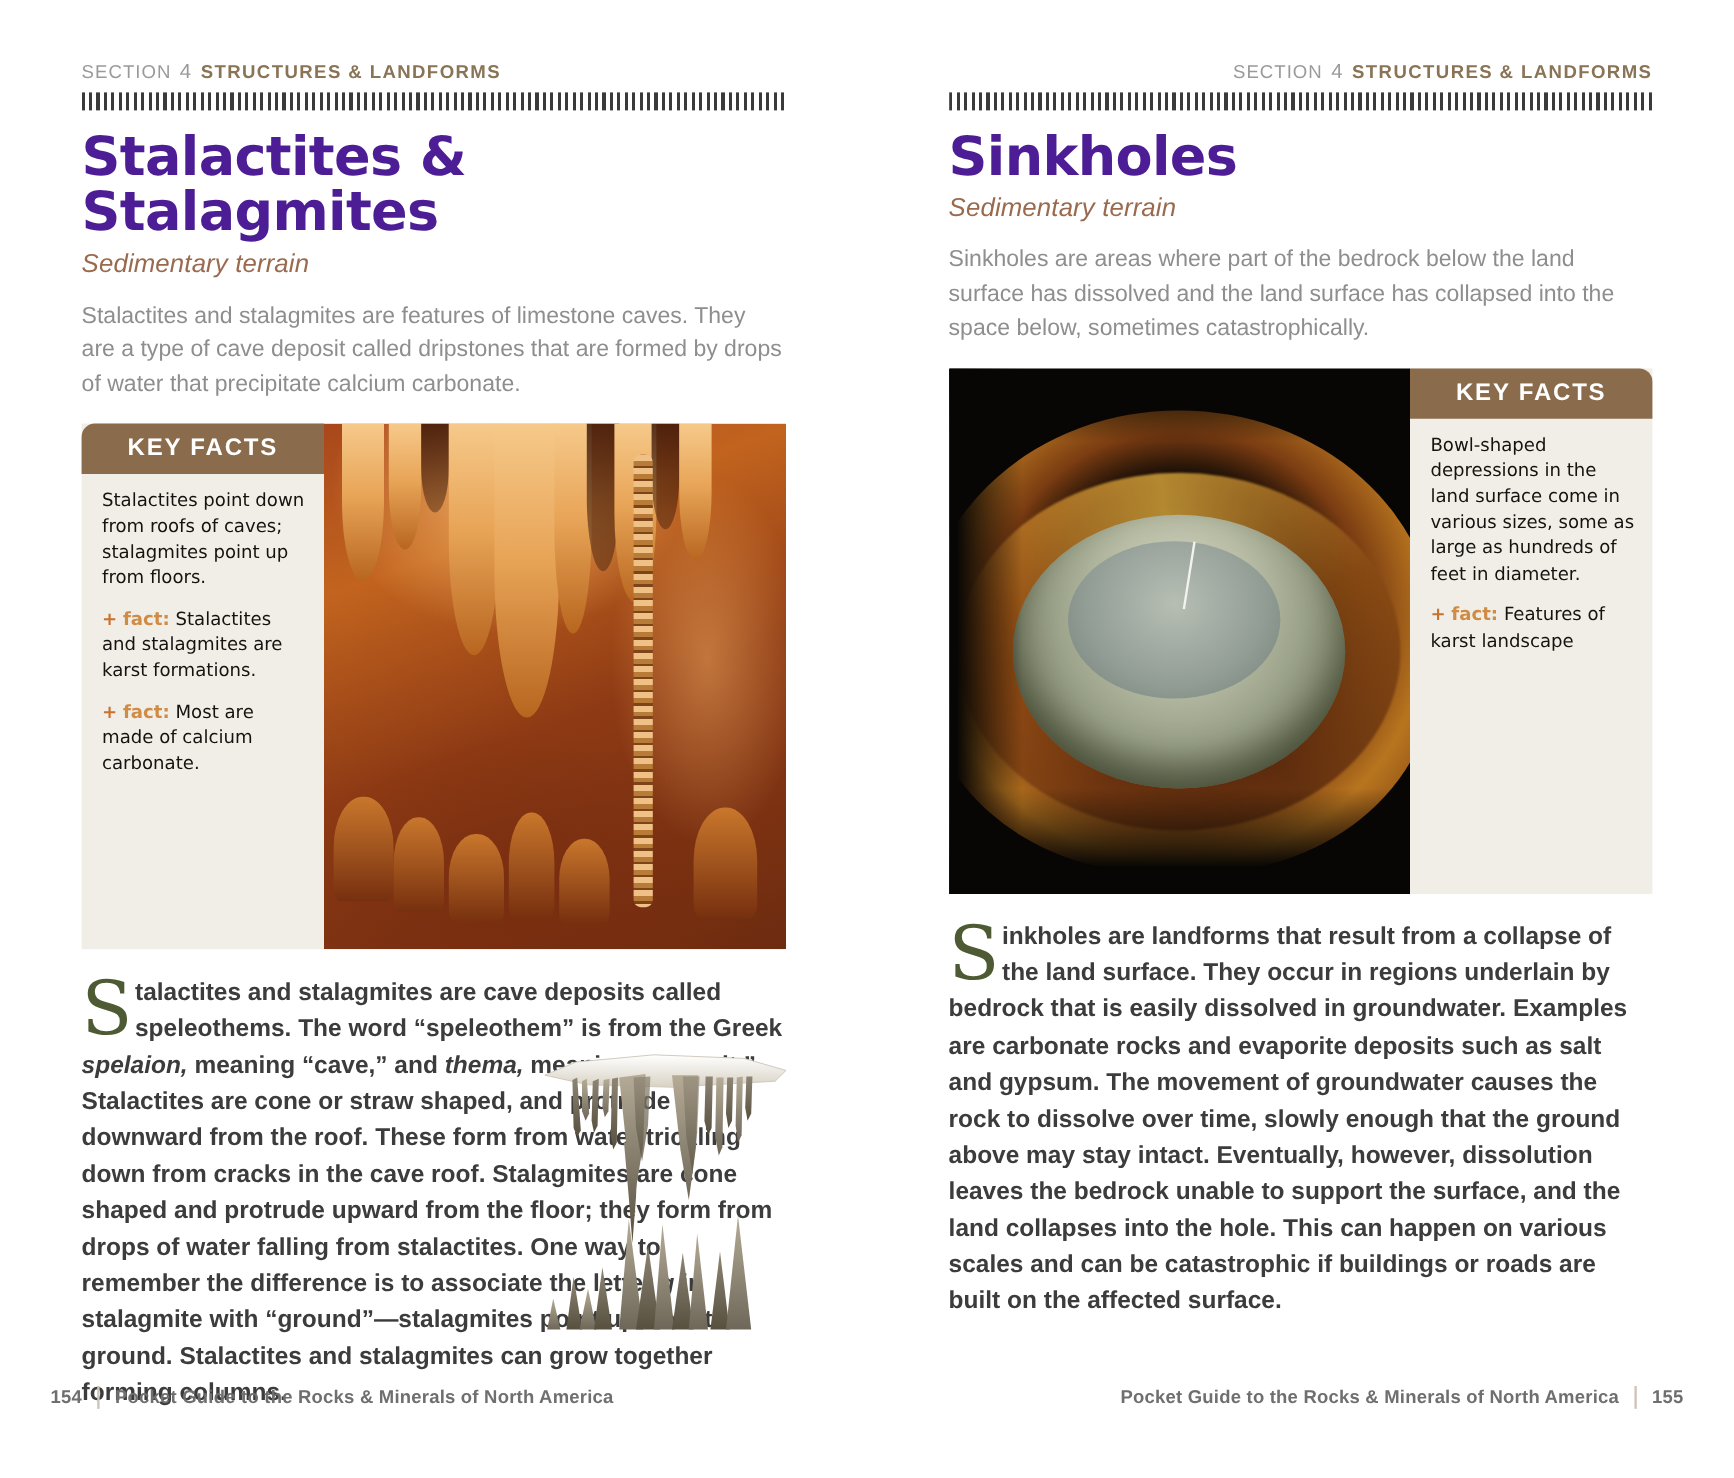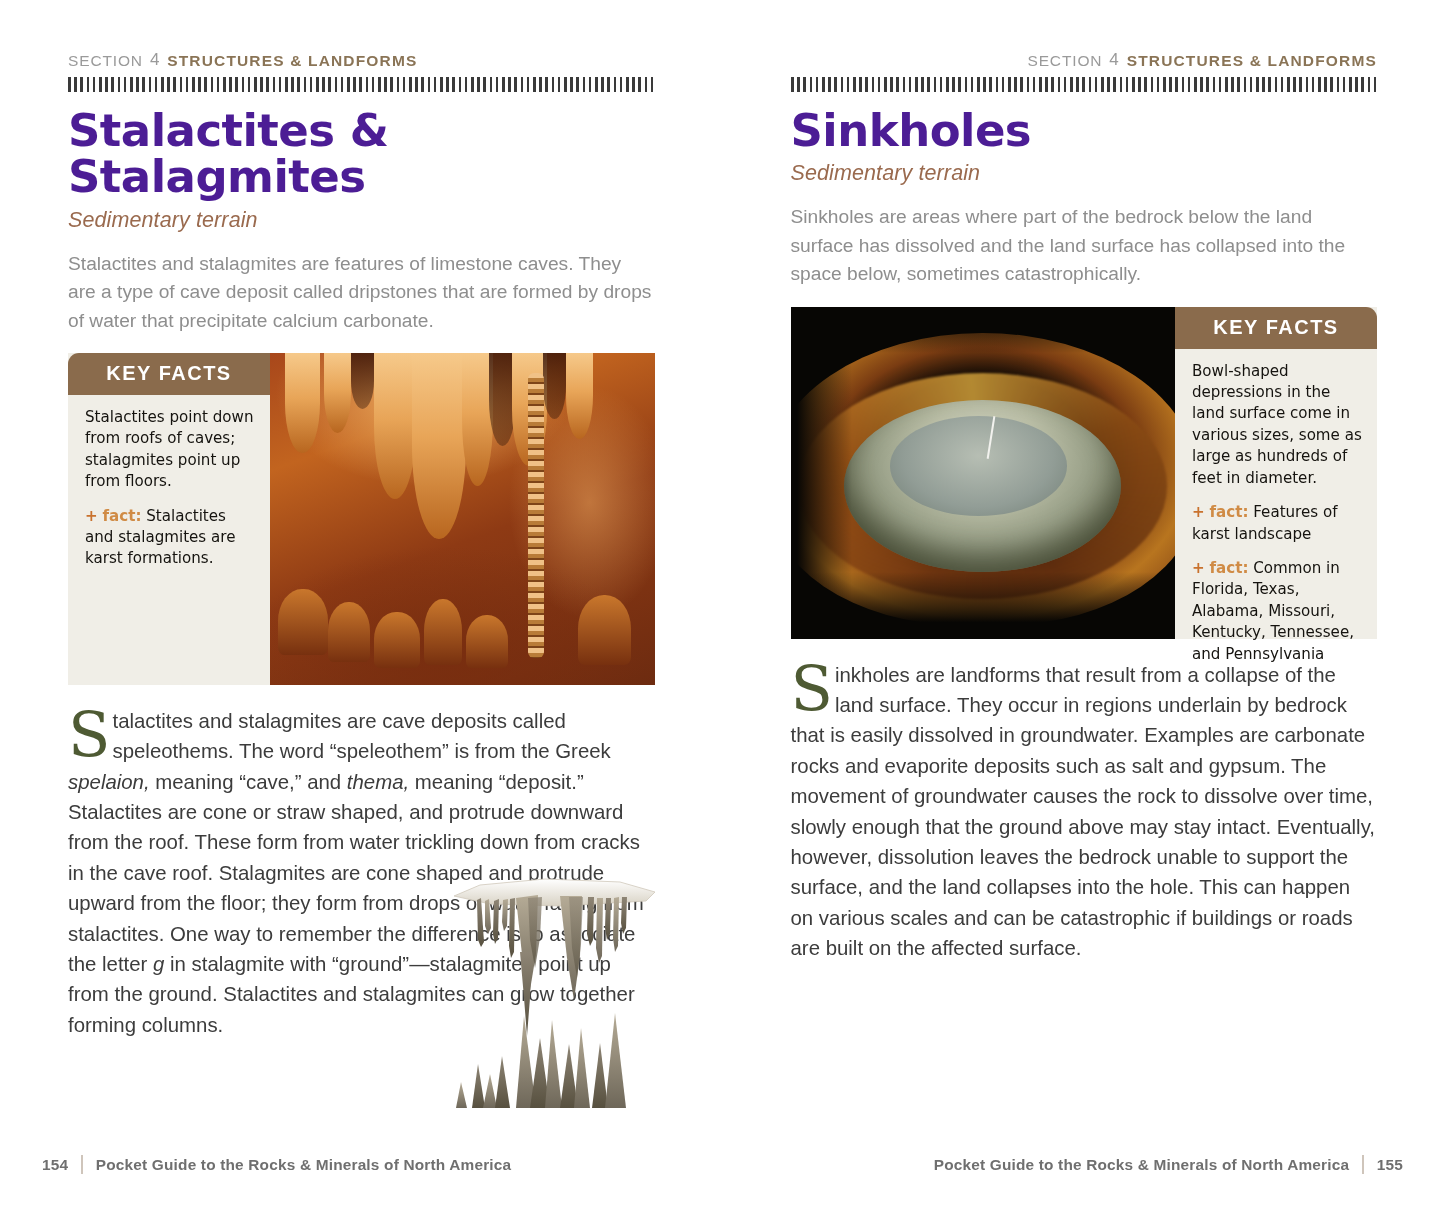--- a/index.html
+++ b/index.html
@@ -79,21 +79,21 @@
     line-height: 1.48;
     color: #8e8e8e;
     margin-top: 17px;
     max-width: 585px;
   }
 
   
   .feature {
     margin-top: 18px;
     display: flex;
-    height: 332px;
+    height: 438px;
   }
   .feature.flip { flex-direction: row-reverse; }
 
   .keyfacts {
     width: 202px;
     flex: 0 0 202px;
     background: #f0eee7;
     display: flex;
     flex-direction: column;
   }
@@ -239,21 +239,21 @@
 
   
   .bodycopy {
     margin-top: 21px;
     position: relative;
     font-size: 20.4px;
     line-height: 1.49;
     color: #3c3c3c;
     max-width: 585px;
   }
-  .bodycopy p { margin: 0; }
+  .bodycopy p { margin: 0; font-weight: bold; }
   .dropcap {
     float: left;
     font-family: "DejaVu Serif", serif;
     font-size: 62px;
     line-height: 0.82;
     font-weight: normal;
     color: #4e5a33;
     margin: 4px 2px 0 0;
   }
   .bodycopy i { font-style: italic; }
@@ -320,20 +320,24 @@
       <div class="keyfacts">
         <div class="kf-head">KEY FACTS</div>
         <div class="kf-body">
           <p class="kf-lead">Stalactites point down from roofs of caves; stalagmites point up from floors.</p>
 
           <p class="kf-item">
             <span class="kf-plus">+</span> <span class="kf-label">fact:</span>
             <span>Stalactites and stalagmites are karst formations.</span>
           </p>
 
+          <p class="kf-item">
+            <span class="kf-plus">+</span> <span class="kf-label">fact:</span>
+            <span>Most are made of calcium carbonate.</span>
+          </p>
 
         </div>
       </div>
 
       <div class="photo">
         <div class="cavephoto">
           <div class="drape" style="left:4%;  top:0;   width:9%;  height:30%;"></div>
           <div class="drape" style="left:14%; top:0;   width:7%;  height:24%;"></div>
           <div class="dark" style="left:21%; top:0;   width:6%;  height:17%;"></div>
           <div class="drape" style="left:27%; top:0;   width:11%; height:44%;"></div>
@@ -439,24 +443,20 @@
         <div class="kf-head">KEY FACTS</div>
         <div class="kf-body">
           <p class="kf-lead">Bowl-shaped depressions in the land surface come in various sizes, some as large as hundreds of feet in diameter.</p>
 
           <p class="kf-item">
             <span class="kf-plus">+</span> <span class="kf-label">fact:</span>
             <span>Features of karst landscape</span>
           </p>
 
 
-          <p class="kf-item">
-            <span class="kf-plus">+</span> <span class="kf-label">fact:</span>
-            <span>Common in Florida, Texas, Alabama, Missouri, Kentucky, Tennessee, and Pennsylvania</span>
-          </p>
         </div>
       </div>
 
       <div class="photo">
         <div class="sinkphoto">
           <div class="rim"></div>
           <div class="rim2"></div>
           <div class="bowl"></div>
           <div class="bowlinner"></div>
           <div class="streak"></div>

